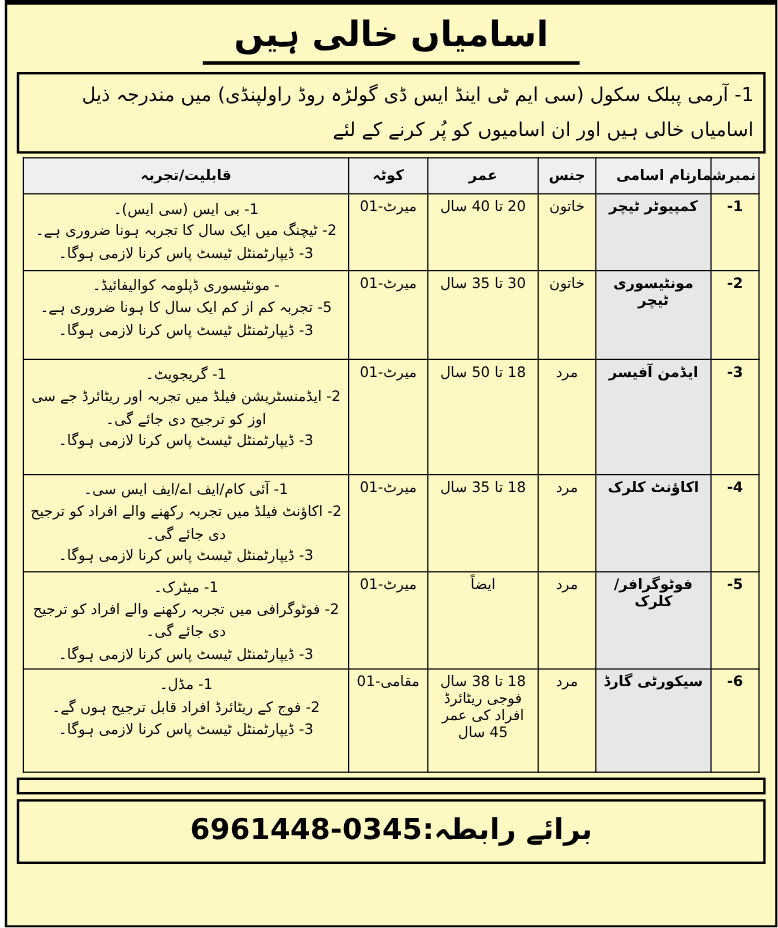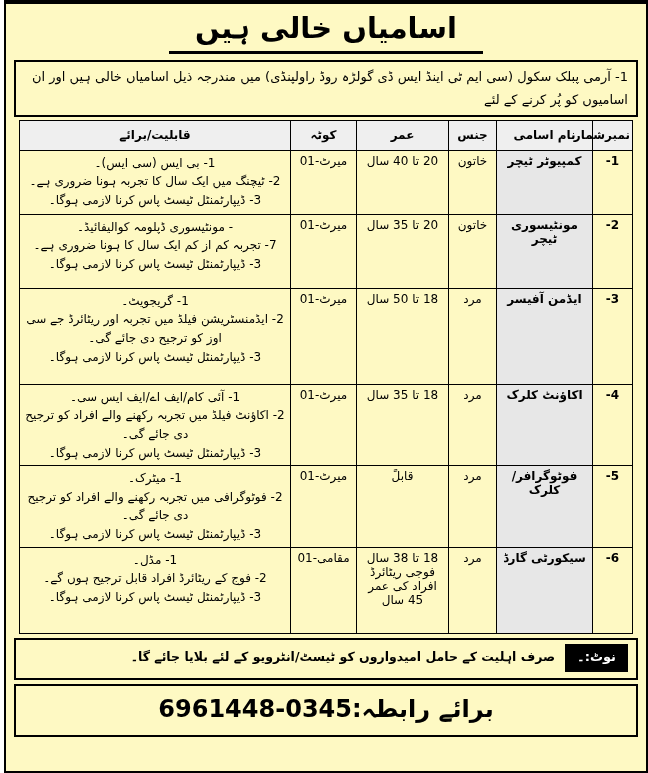--- a/index.html
+++ b/index.html
@@ -14,21 +14,21 @@
   }
   
   .title-wrap{text-align:center;padding:5px 0 3px;}
   .title{
     display:inline-block;font-size:29px;font-weight:bold;
     padding:0 26px 6px;border-bottom:3px solid #000;letter-spacing:1px;
   }
   
   .intro{
     border:2px solid #000;margin:3px 2px;padding:3px 8px;
-    font-size:13px;line-height:1.8;text-align:right;
+    font-size:16px;line-height:1.8;text-align:right;
   }
   .intro b{font-weight:bold;}
   
   table.jobs{
     border-collapse:collapse;table-layout:fixed;
     width:calc(100% - 14px);margin:3px 7px;
   }
   table.jobs th,table.jobs td{
     border:1px solid #000;padding:3px 4px;box-sizing:border-box;
     vertical-align:top;text-align:center;font-size:12px;
@@ -80,45 +80,45 @@
         <col style="width:66px">
         <col>
     </colgroup>
     <thead>
       <tr style="height:30px">
         <th class="h-serial">نمبرشمار</th>
         <th>نام اسامی</th>
         <th>جنس</th>
         <th>عمر</th>
         <th>کوٹہ</th>
-        <th>قابلیت/برائے</th>
+        <th>قابلیت/تجربہ</th>
       </tr>
     </thead>
     <tbody>
       <tr style="height:64px">
         <td class="c-serial">1-</td>
         <td class="c-name">کمپیوٹر ٹیچر</td>
         <td class="c-gender">خاتون</td>
         <td class="c-age">20 تا 40 سال</td>
         <td class="c-quota">میرٹ-01</td>
         <td class="c-qual">
           <div>1- بی ایس (سی ایس)۔</div>
           <div>2- ٹیچنگ میں ایک سال کا تجربہ ہونا ضروری ہے۔</div>
           <div>3- ڈیپارٹمنٹل ٹیسٹ پاس کرنا لازمی ہوگا۔</div>
         </td>
       </tr>
       <tr style="height:74px">
         <td class="c-serial">2-</td>
         <td class="c-name">مونٹیسوری ٹیچر</td>
         <td class="c-gender">خاتون</td>
-        <td class="c-age">20 تا 35 سال</td>
+        <td class="c-age">30 تا 35 سال</td>
         <td class="c-quota">میرٹ-01</td>
         <td class="c-qual">
           <div>- مونٹیسوری ڈپلومہ کوالیفائیڈ۔</div>
-          <div>7- تجربہ کم از کم ایک سال کا ہونا ضروری ہے۔</div>
+          <div>5- تجربہ کم از کم ایک سال کا ہونا ضروری ہے۔</div>
           <div>3- ڈیپارٹمنٹل ٹیسٹ پاس کرنا لازمی ہوگا۔</div>
         </td>
       </tr>
       <tr style="height:96px">
         <td class="c-serial">3-</td>
         <td class="c-name">ایڈمن آفیسر</td>
         <td class="c-gender">مرد</td>
         <td class="c-age">18 تا 50 سال</td>
         <td class="c-quota">میرٹ-01</td>
         <td class="c-qual">
@@ -136,21 +136,21 @@
         <td class="c-qual">
           <div>1- آئی کام/ایف اے/ایف ایس سی۔</div>
           <div>2- اکاؤنٹ فیلڈ میں تجربہ رکھنے والے افراد کو ترجیح دی جائے گی۔</div>
           <div>3- ڈیپارٹمنٹل ٹیسٹ پاس کرنا لازمی ہوگا۔</div>
         </td>
       </tr>
       <tr style="height:72px">
         <td class="c-serial">5-</td>
         <td class="c-name">فوٹوگرافر/کلرک</td>
         <td class="c-gender">مرد</td>
-        <td class="c-age">قابلً</td>
+        <td class="c-age">ایضاً</td>
         <td class="c-quota">میرٹ-01</td>
         <td class="c-qual">
           <div>1- میٹرک۔</div>
           <div>2- فوٹوگرافی میں تجربہ رکھنے والے افراد کو ترجیح دی جائے گی۔</div>
           <div>3- ڈیپارٹمنٹل ٹیسٹ پاس کرنا لازمی ہوگا۔</div>
         </td>
       </tr>
       <tr style="height:86px">
         <td class="c-serial">6-</td>
         <td class="c-name">سیکورٹی گارڈ</td>
@@ -160,21 +160,20 @@
         <td class="c-qual">
           <div>1- مڈل۔</div>
           <div>2- فوج کے ریٹائرڈ افراد قابل ترجیح ہوں گے۔</div>
           <div>3- ڈیپارٹمنٹل ٹیسٹ پاس کرنا لازمی ہوگا۔</div>
         </td>
       </tr>
     </tbody>
   </table>
 
   <div class="note">
-    <div><span class="note-badge">نوٹ:۔</span><span>صرف اہلیت کے حامل امیدواروں کو ٹیسٹ/انٹرویو کے لئے بلایا جائے گا۔</span></div>
   </div>
 
   <div class="contact">
     <div class="contact-line1"><span>برائے رابطہ:</span><span>0345-6961448</span></div>
 
   </div>
 
 </div>
 
 </body></html>

